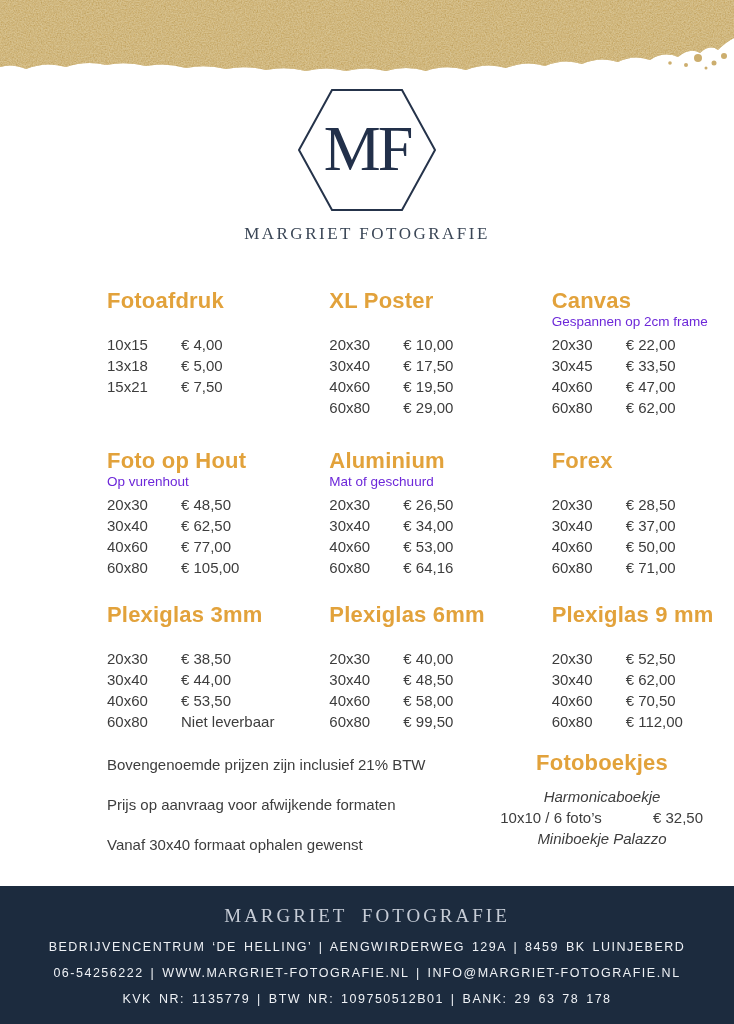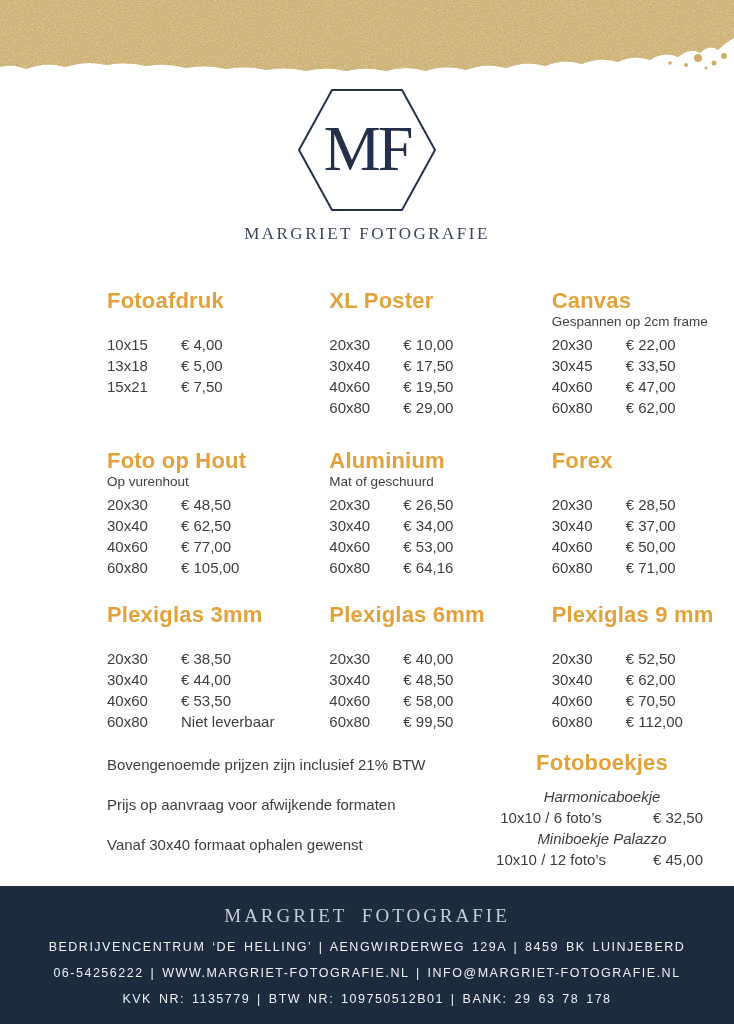--- a/index.html
+++ b/index.html
@@ -34,21 +34,21 @@
   
   .price-grid { margin: 44px 0 0 107px; }
   .grid-row { display: flex; gap: 40px; }
   .grid-row-1 { margin-bottom: 30px; }
   .grid-row-2 { margin-bottom: 24px; }
   .section { width: 190px; }
   .sec-title {
     height: 26px; font-size: 22px; font-weight: bold;
     color: #e2a23b; letter-spacing: 0.2px;
   }
-  .sec-sub { height: 20px; font-size: 13.5px; color: #404040; }
+  .sec-sub { height: 20px; font-size: 13.5px; color: #6d28d9; }
   .price-row { display: flex; font-size: 15px; line-height: 21px; height: 21px; }
   .price-row .size { width: 74px; }
 
   
   .bottom { display: flex; margin: 18px 0 0 107px; }
   .notes { width: 380px; padding-top: 6px; }
   .note-line { font-size: 15px; line-height: 18px; margin-bottom: 22px; }
   .books { width: 230px; text-align: center; }
   .book-name { font-size: 15px; font-style: italic; line-height: 21px; }
   .book-row { display: flex; font-size: 15px; line-height: 21px; gap: 38px; }
@@ -318,24 +318,20 @@
     <div class="note-line">Vanaf 30x40 formaat ophalen gewenst</div>
   </div>
   <div class="books">
     <div class="sec-title">Fotoboekjes</div>
     <div class="book-name">Harmonicaboekje</div>
     <div class="book-row">
         <span class="spec">10x10 / 6 foto’s</span>
         <span class="price">€ 32,50</span>
       </div>
     <div class="book-name">Miniboekje Palazzo</div>
-    <div class="book-row">
-        <span class="spec">10x10 / 12 foto’s</span>
-        <span class="price">€ 45,00</span>
-      </div>
   </div>
 </div>
 
 <div class="footer">
   <div class="footer-title">MARGRIET FOTOGRAFIE</div>
   <div class="footer-line">BEDRIJVENCENTRUM ‘DE HELLING’ | AENGWIRDERWEG 129A | 8459 BK LUINJEBERD</div>
   <div class="footer-line">06-54256222 | WWW.MARGRIET-FOTOGRAFIE.NL | INFO@MARGRIET-FOTOGRAFIE.NL</div>
   <div class="footer-line">KVK NR: 1135779 | BTW NR: 109750512B01 | BANK: 29 63 78 178</div>
 </div>
 

